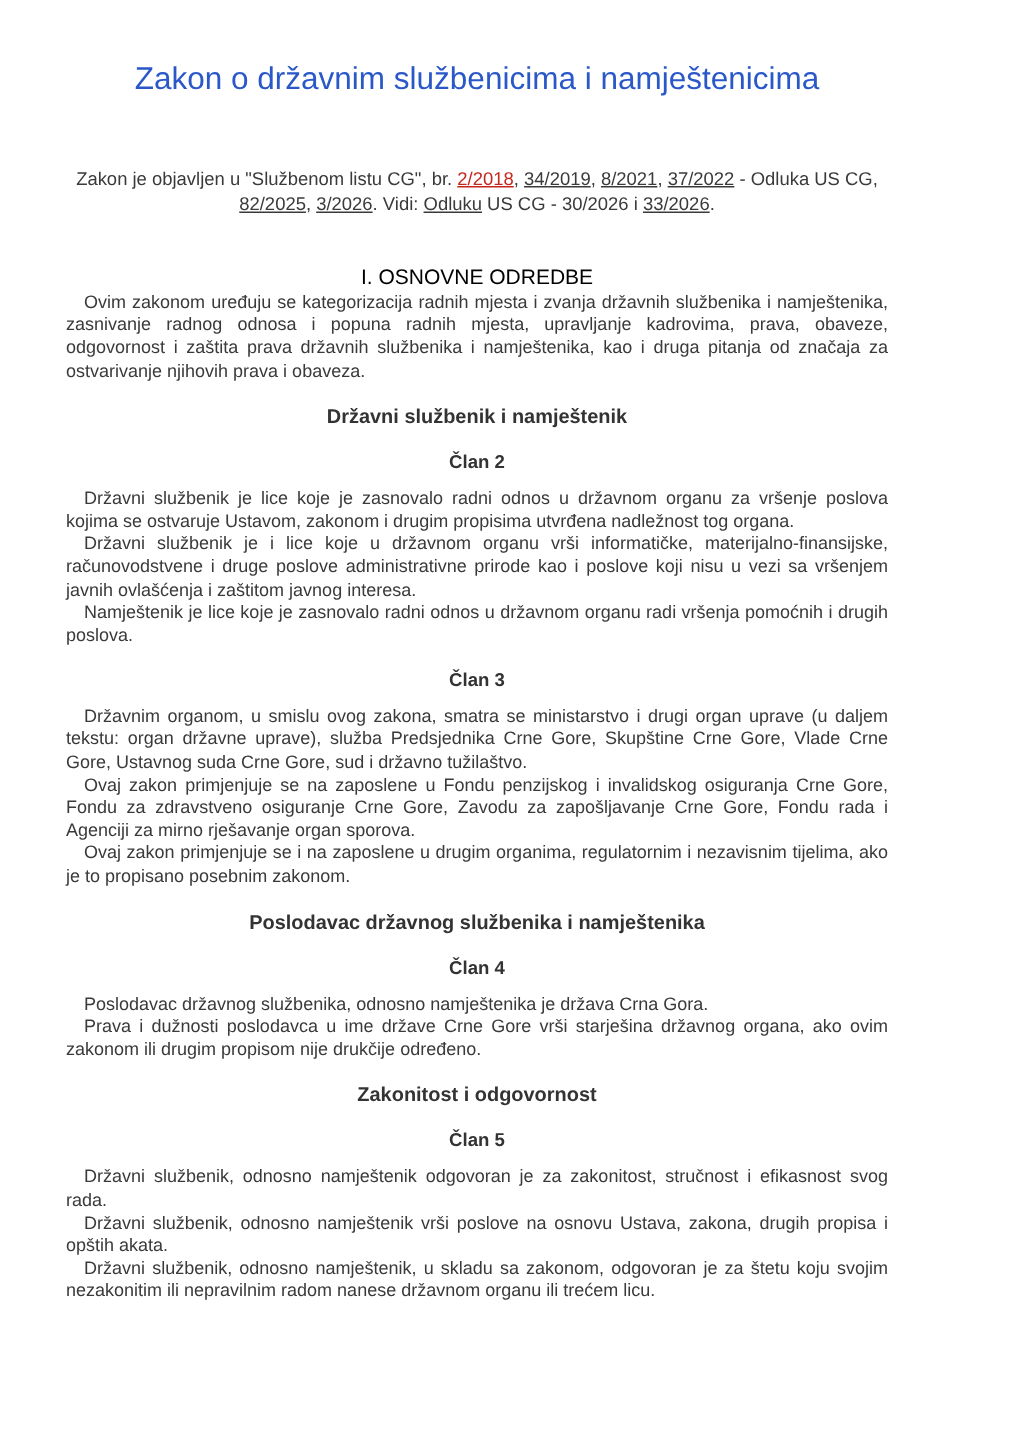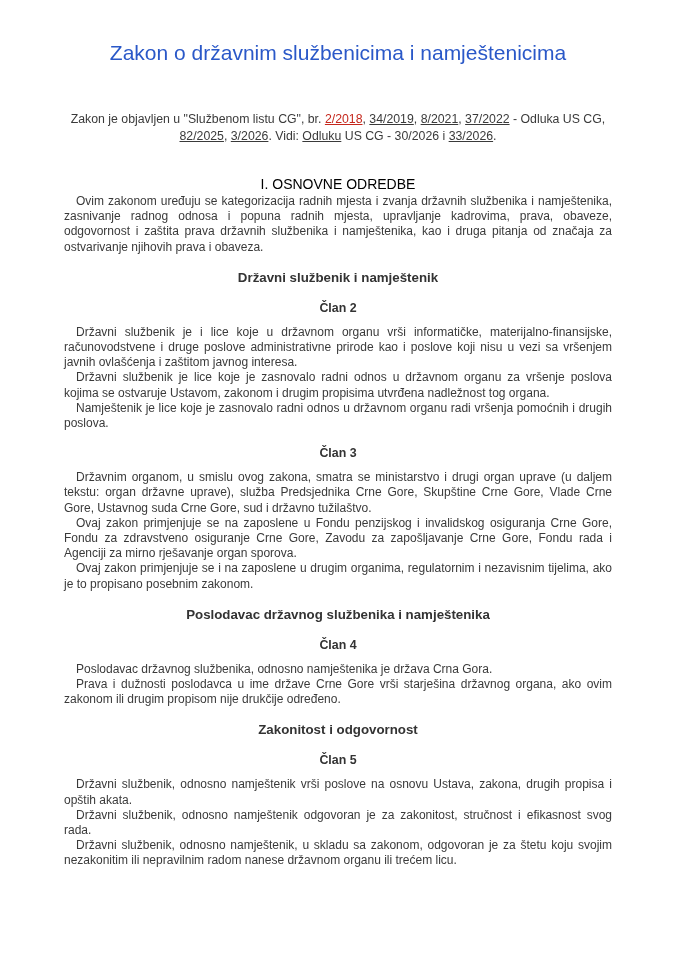--- a/index.html
+++ b/index.html
@@ -15,21 +15,20 @@
     height: 960px;
     background: #ffffff;
     font-family: "Liberation Sans", sans-serif;
     color: var(--text);
     overflow: hidden;
   }
   .page {
     width: 636px;
     height: 960px;
     padding: 40px 44px 0 44px;
-    margin-left: 20px;
   }
   .title {
     margin: 0;
     font-size: 21px;
     font-weight: 400;
     line-height: 26px;
     text-align: center;
     color: var(--title-blue);
   }
   .pub {
@@ -83,30 +82,30 @@
 <body>
 
 <div class="page">
   <h1 class="title">Zakon o državnim službenicima i namještenicima</h1>
   <p class="pub"><span>Zakon je objavljen u "Službenom listu CG", br. </span><a href="#" class="red">2/2018</a><span>, </span><a href="#" class="">34/2019</a><span>, </span><a href="#" class="">8/2021</a><span>, </span><a href="#" class="">37/2022</a><span> - Odluka US CG, </span><a href="#" class="">82/2025</a><span>, </span><a href="#" class="">3/2026</a><span>. Vidi: </span><a href="#" class="">Odluku</a><span> US CG - 30/2026 i </span><a href="#" class="">33/2026</a><span>.</span></p>
   <div id="doc-body">
       <div class="part">I. OSNOVNE ODREDBE</div>
       <p class="para">Ovim zakonom uređuju se kategorizacija radnih mjesta i zvanja državnih službenika i namještenika, zasnivanje radnog odnosa i popuna radnih mjesta, upravljanje kadrovima, prava, obaveze, odgovornost i zaštita prava državnih službenika i namještenika, kao i druga pitanja od značaja za ostvarivanje njihovih prava i obaveza.</p>
       <div class="heading">Državni službenik i namještenik</div>
       <div class="clan">Član 2</div>
+      <p class="para">Državni službenik je lice koje je zasnovalo radni odnos u državnom organu za vršenje poslova kojima se ostvaruje Ustavom, zakonom i drugim propisima utvrđena nadležnost tog organa.</p>
       <p class="para">Državni službenik je i lice koje u državnom organu vrši informatičke, materijalno-finansijske, računovodstvene i druge poslove administrativne prirode kao i poslove koji nisu u vezi sa vršenjem javnih ovlašćenja i zaštitom javnog interesa.</p>
-      <p class="para">Državni službenik je lice koje je zasnovalo radni odnos u državnom organu za vršenje poslova kojima se ostvaruje Ustavom, zakonom i drugim propisima utvrđena nadležnost tog organa.</p>
       <p class="para">Namještenik je lice koje je zasnovalo radni odnos u državnom organu radi vršenja pomoćnih i drugih poslova.</p>
       <div class="clan">Član 3</div>
       <p class="para">Državnim organom, u smislu ovog zakona, smatra se ministarstvo i drugi organ uprave (u daljem tekstu: organ državne uprave), služba Predsjednika Crne Gore, Skupštine Crne Gore, Vlade Crne Gore, Ustavnog suda Crne Gore, sud i državno tužilaštvo.</p>
       <p class="para">Ovaj zakon primjenjuje se na zaposlene u Fondu penzijskog i invalidskog osiguranja Crne Gore, Fondu za zdravstveno osiguranje Crne Gore, Zavodu za zapošljavanje Crne Gore, Fondu rada i Agenciji za mirno rješavanje organ sporova.</p>
       <p class="para">Ovaj zakon primjenjuje se i na zaposlene u drugim organima, regulatornim i nezavisnim tijelima, ako je to propisano posebnim zakonom.</p>
       <div class="heading">Poslodavac državnog službenika i namještenika</div>
       <div class="clan">Član 4</div>
       <p class="para">Poslodavac državnog službenika, odnosno namještenika je država Crna Gora.</p>
       <p class="para">Prava i dužnosti poslodavca u ime države Crne Gore vrši starješina državnog organa, ako ovim zakonom ili drugim propisom nije drukčije određeno.</p>
       <div class="heading">Zakonitost i odgovornost</div>
       <div class="clan">Član 5</div>
+      <p class="para">Državni službenik, odnosno namještenik odgovoran je za zakonitost, stručnost i efikasnost svog rada.</p>
       <p class="para">Državni službenik, odnosno namještenik vrši poslove na osnovu Ustava, zakona, drugih propisa i opštih akata.</p>
-      <p class="para">Državni službenik, odnosno namještenik odgovoran je za zakonitost, stručnost i efikasnost svog rada.</p>
       <p class="para">Državni službenik, odnosno namještenik, u skladu sa zakonom, odgovoran je za štetu koju svojim nezakonitim ili nepravilnim radom nanese državnom organu ili trećem licu.</p>
     </div>
 </div>
 
 </body></html>

